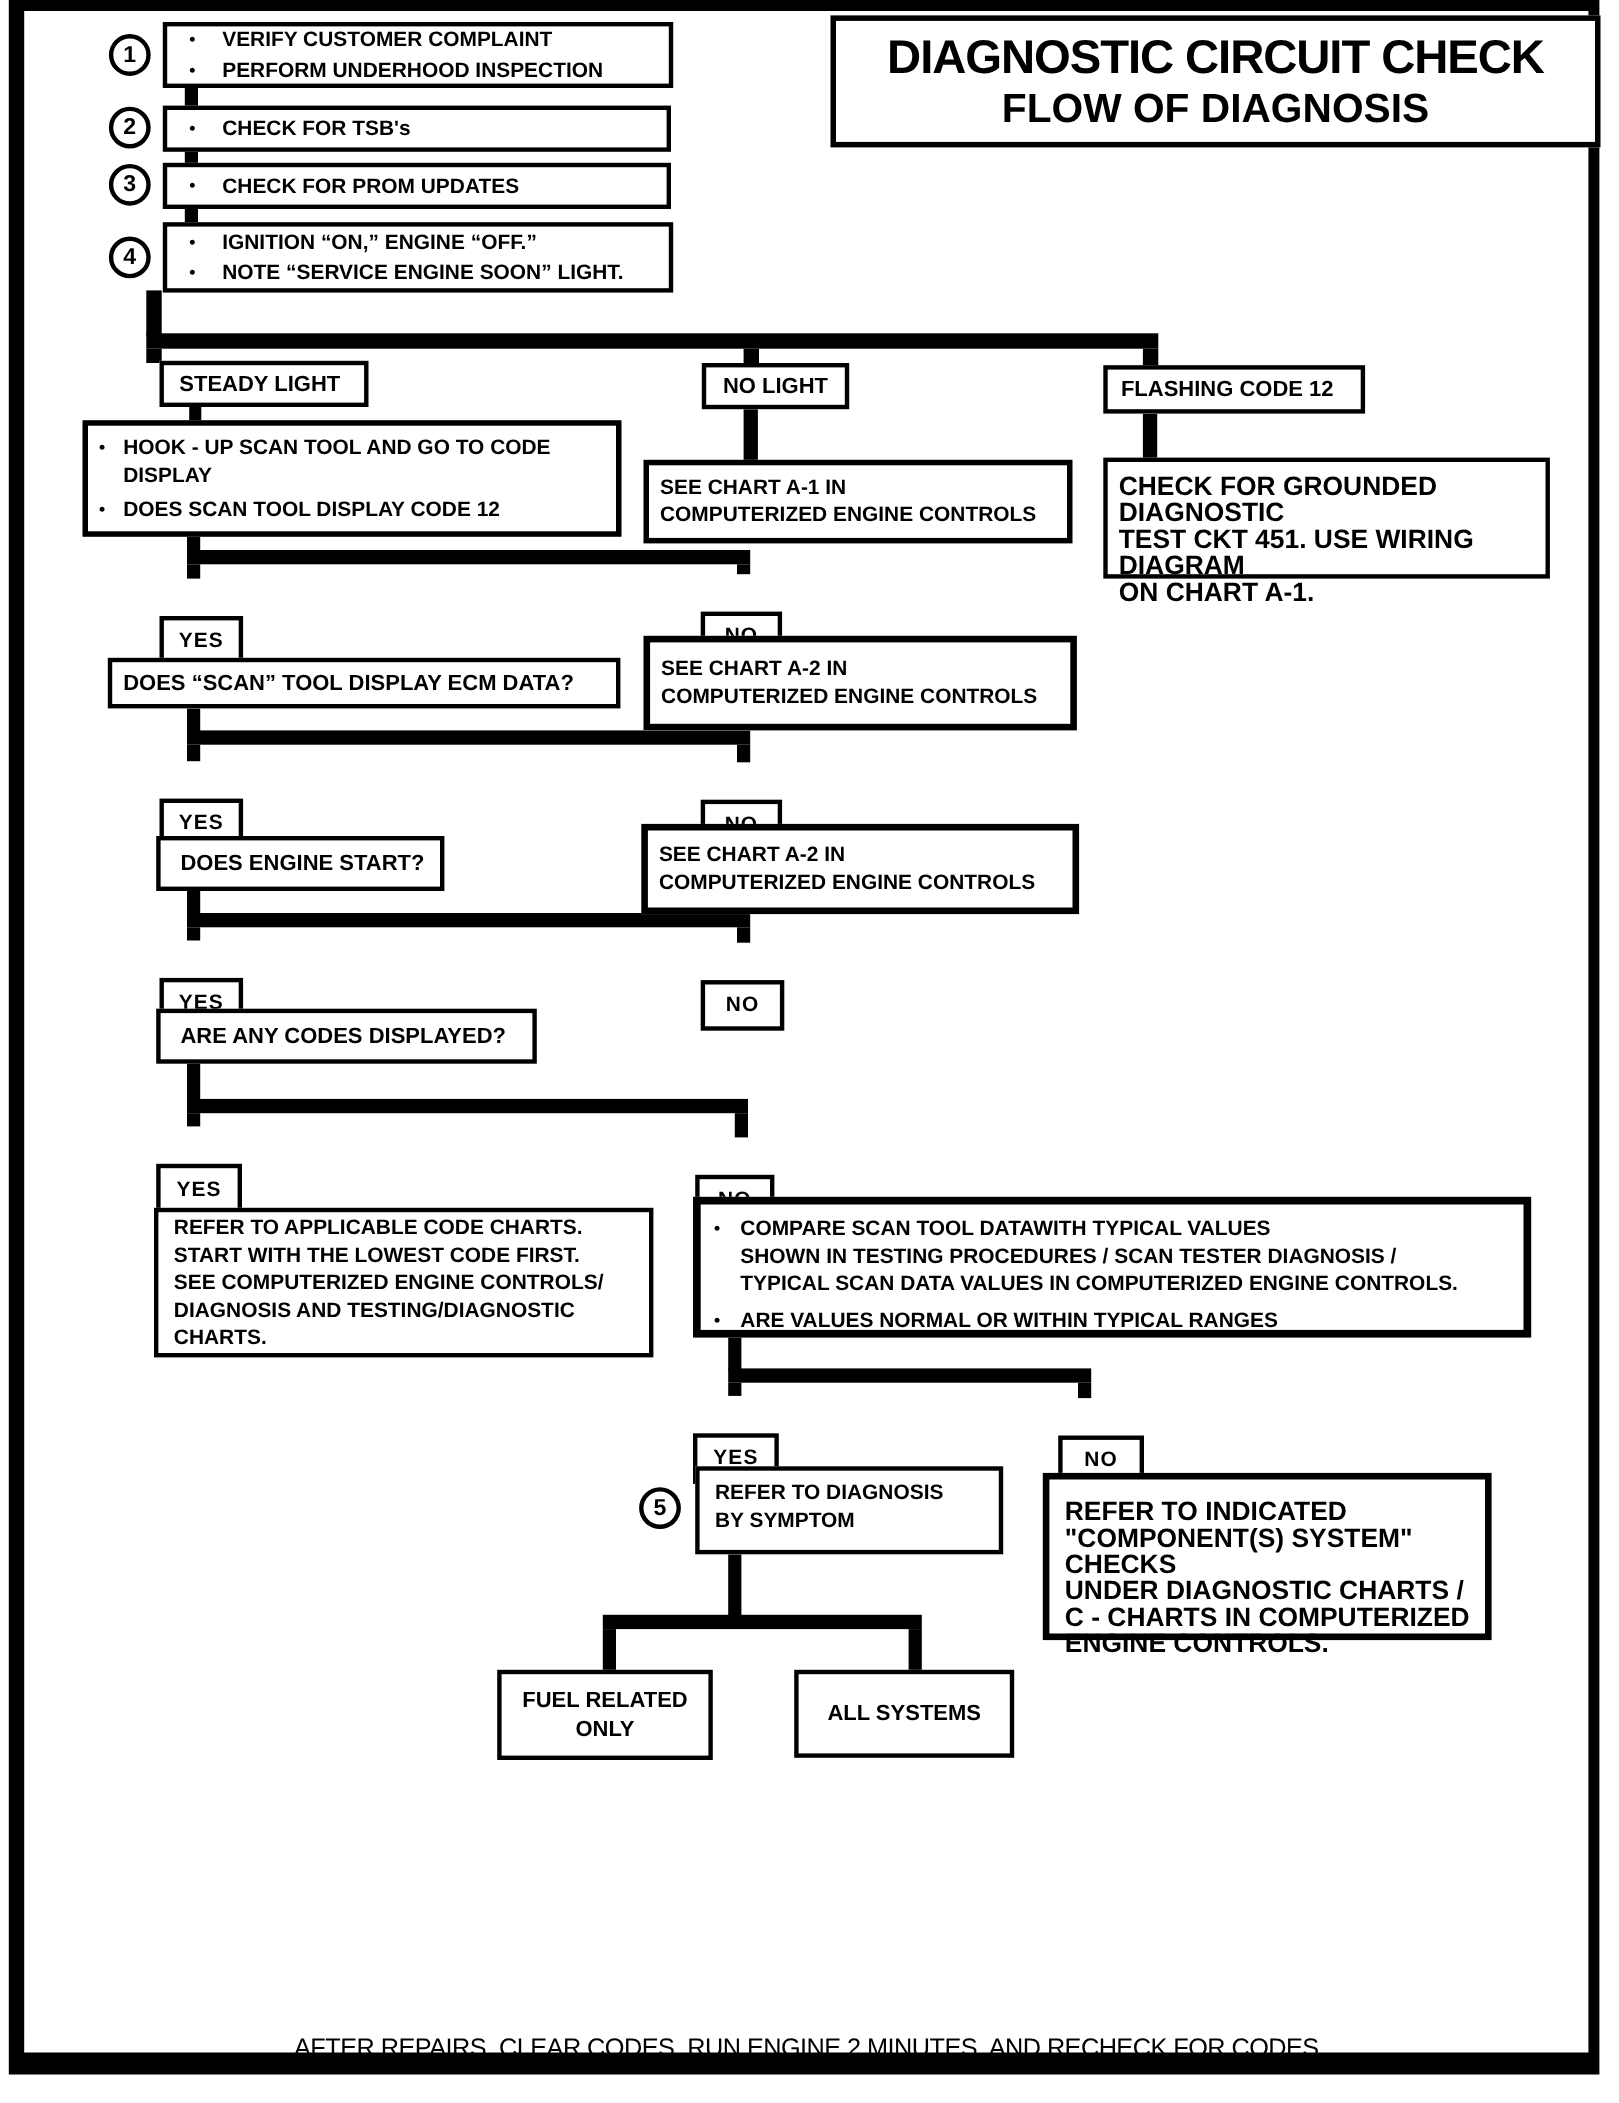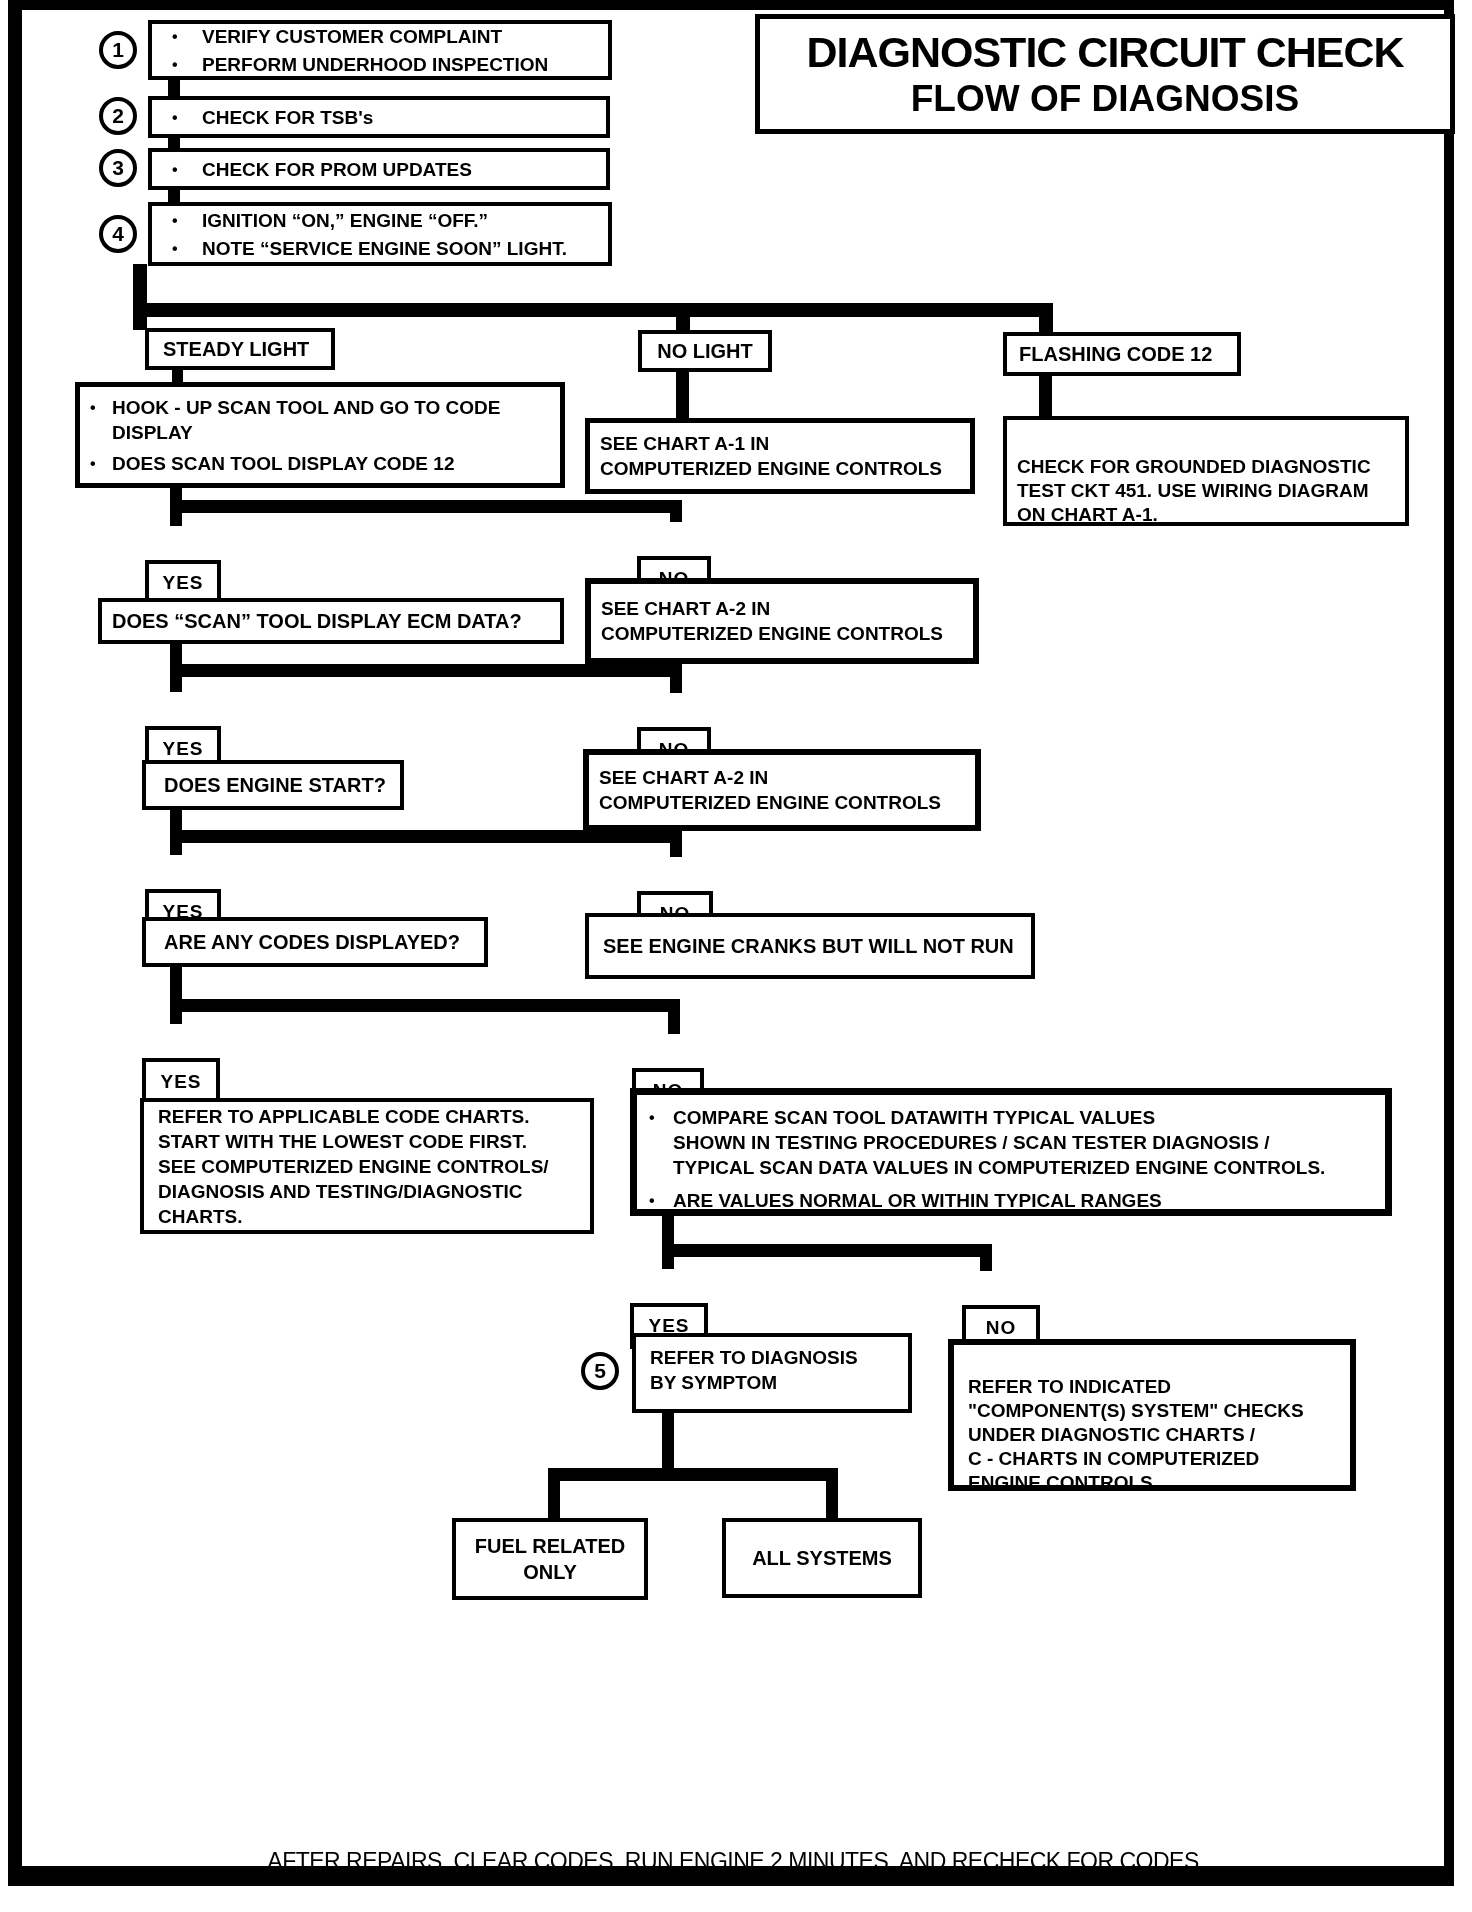--- a/index.html
+++ b/index.html
@@ -15,21 +15,21 @@
   .cc{display:flex;align-items:center;justify-content:center;text-align:center;}
   .cl{display:flex;align-items:center;}
   .circ{position:absolute;width:38px;height:38px;border:4px solid #000;border-radius:50%;
         box-sizing:border-box;display:flex;align-items:center;justify-content:center;
         font-weight:700;font-size:21px;background:#fff;}
   .steps-col{display:flex;flex-direction:column;justify-content:center;height:100%;padding-left:20px;gap:3px;}
   .brow{display:flex;align-items:flex-start;font-weight:700;}
   .bu{flex:none;width:30px;font-size:16px;}
   .bt{white-space:pre-line;}
   .fs19{font-size:19px;line-height:25px;}
-  .fs18{font-size:19px;line-height:24px;margin-top:40px;}
+  .fs18{font-size:24px;line-height:24px;margin-top:40px;}
   .fs20{font-size:20px;line-height:26px;}
   .yn{font-size:19px;letter-spacing:1px;margin-top:36px;}
   .title1{font-size:43px;line-height:50px;letter-spacing:-1px;}
   .title2{font-size:37px;line-height:44px;}
   .footer{position:absolute;left:0;top:1848px;width:1472px;text-align:center;
           font-weight:400;font-size:23px;letter-spacing:-0.5px;}
 </style>
 </head>
 <body>
 
@@ -197,23 +197,20 @@
 
   <div class="box cc yn" style="left:145px;top:853px;width:76px;height:46px">
     <span>YES</span>
   </div>
   <div class="box cc yn" style="left:637px;top:855px;width:76px;height:46px">
     <span>NO</span>
   </div>
   <div class="box cl fs20" style="left:142px;top:917px;width:346px;height:50px;padding-left:18px">
     <span>ARE ANY CODES DISPLAYED?</span>
   </div>
-  <div class="box cl fs20" style="left:585px;top:913px;width:450px;height:66px;padding-left:14px">
-    <span>SEE ENGINE CRANKS BUT WILL NOT RUN</span>
-  </div>
 
   <div class="box cc yn" style="left:142px;top:1022px;width:78px;height:48px">
     <span>YES</span>
   </div>
   <div class="box cc yn" style="left:632px;top:1032px;width:72px;height:46px">
     <span>NO</span>
   </div>
   <div class="box cl" style="left:140px;top:1098px;width:454px;height:136px;padding-left:14px">
     <span class="pre fs19">REFER TO APPLICABLE CODE CHARTS.
 START WITH THE LOWEST CODE FIRST.

